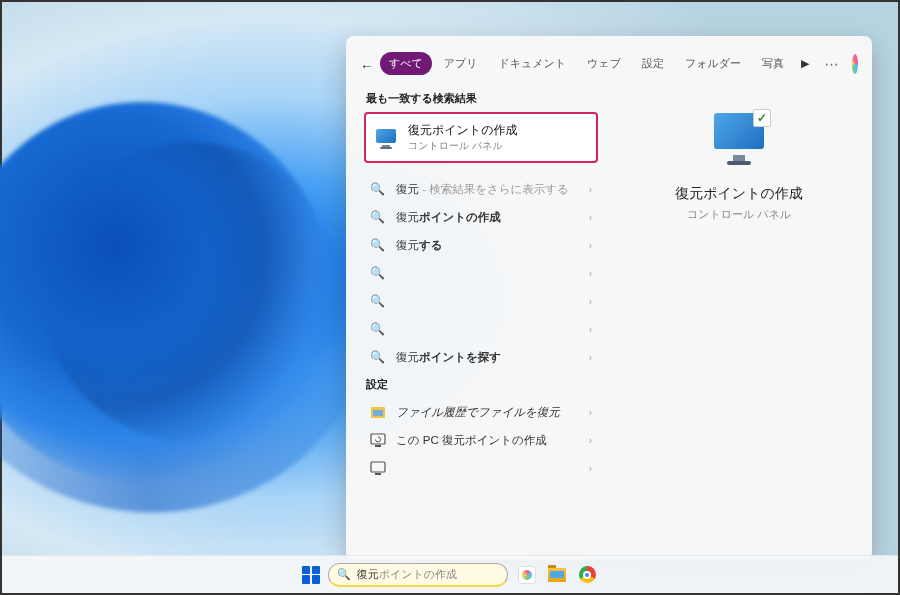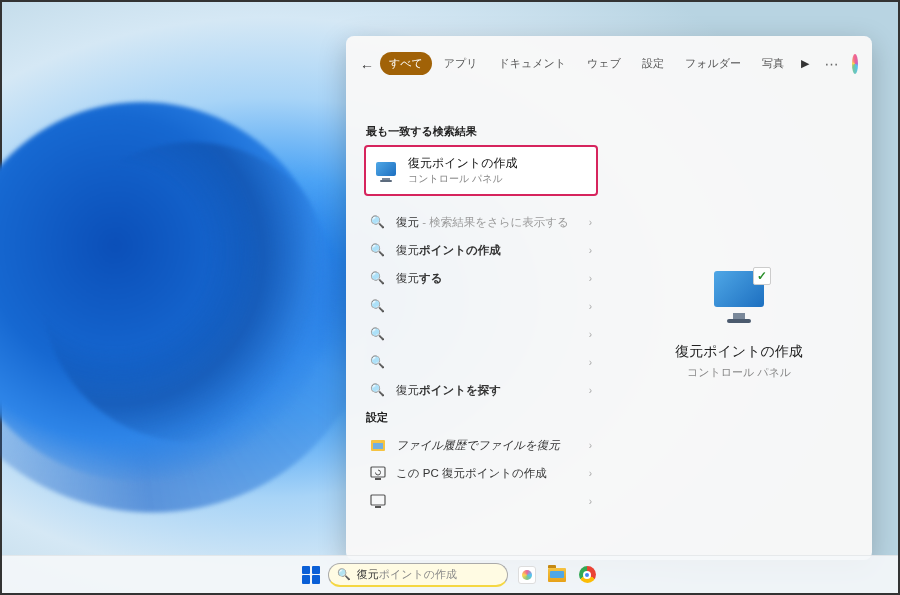--- a/index.html
+++ b/index.html
@@ -36,28 +36,28 @@
       padding: 12px 0;
     }
 
     .panel-header {
       display: flex; align-items: center; gap: 6px;
       padding: 4px 14px 10px 14px;
     }
     .back-arrow { width: 24px; text-align:center; color:#333; font-size:14px; cursor:pointer; }
     .tabs { display:flex; gap:3px; align-items:center; flex:1; }
     .tab { font-size: 11px; color:#555; padding:4px 9px; border-radius:12px; cursor:pointer; white-space:nowrap; }
-    .tab.active { background:#a16207; color:#fff; }
+    .tab.active { background:#701a75; color:#fff; }
     .tab-next { font-size:11px; color:#333; padding:0 5px; cursor:pointer; }
     .more-dots { color:#666; font-size:14px; padding:0 4px; cursor:pointer; }
     .copilot-icon { width:20px; height:20px; border-radius:50%;
       background: conic-gradient(from 0deg, #f06292, #ba68c8, #4fc3f7, #81c784, #ffd54f, #f06292);
       margin-left:4px; cursor:pointer; }
 
-    .panel-body { display:flex; flex:1; overflow:hidden;align-items:center; }
+    .panel-body { display:flex; flex:1; overflow:hidden; }
     .left-pane { width: 260px; padding: 0 8px 0 18px; overflow-y:auto; }
     .right-pane { flex:1; padding: 10px 18px; display:flex; flex-direction:column; align-items:center; }
 
     .section-heading { font-size:11px; font-weight:600; color:#222; margin: 6px 0 6px 2px; }
 
     .best-match {
       display:flex; align-items:center; gap:10px;
       padding:8px 10px; background:#fff; border-radius:4px;
       border: 2px solid #d6245d; margin-bottom: 12px; cursor:pointer;
     }

